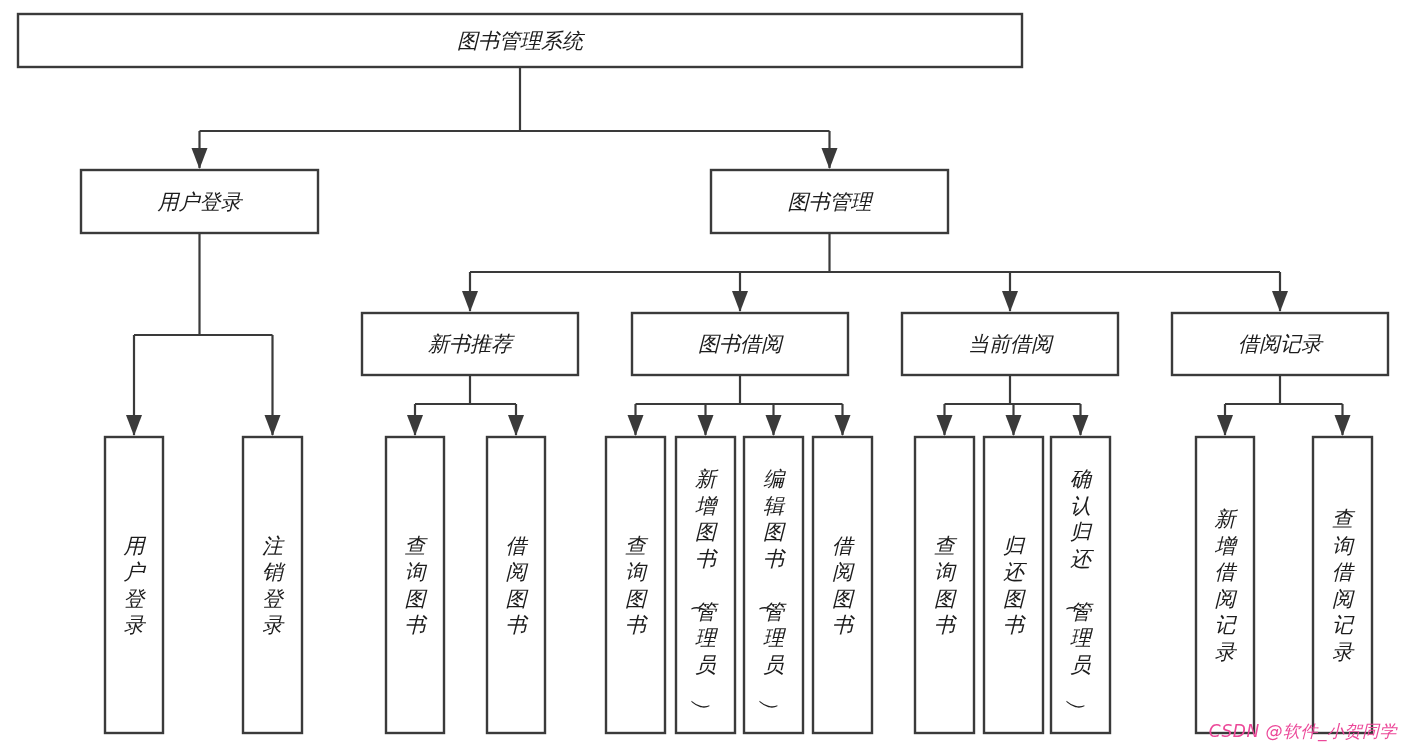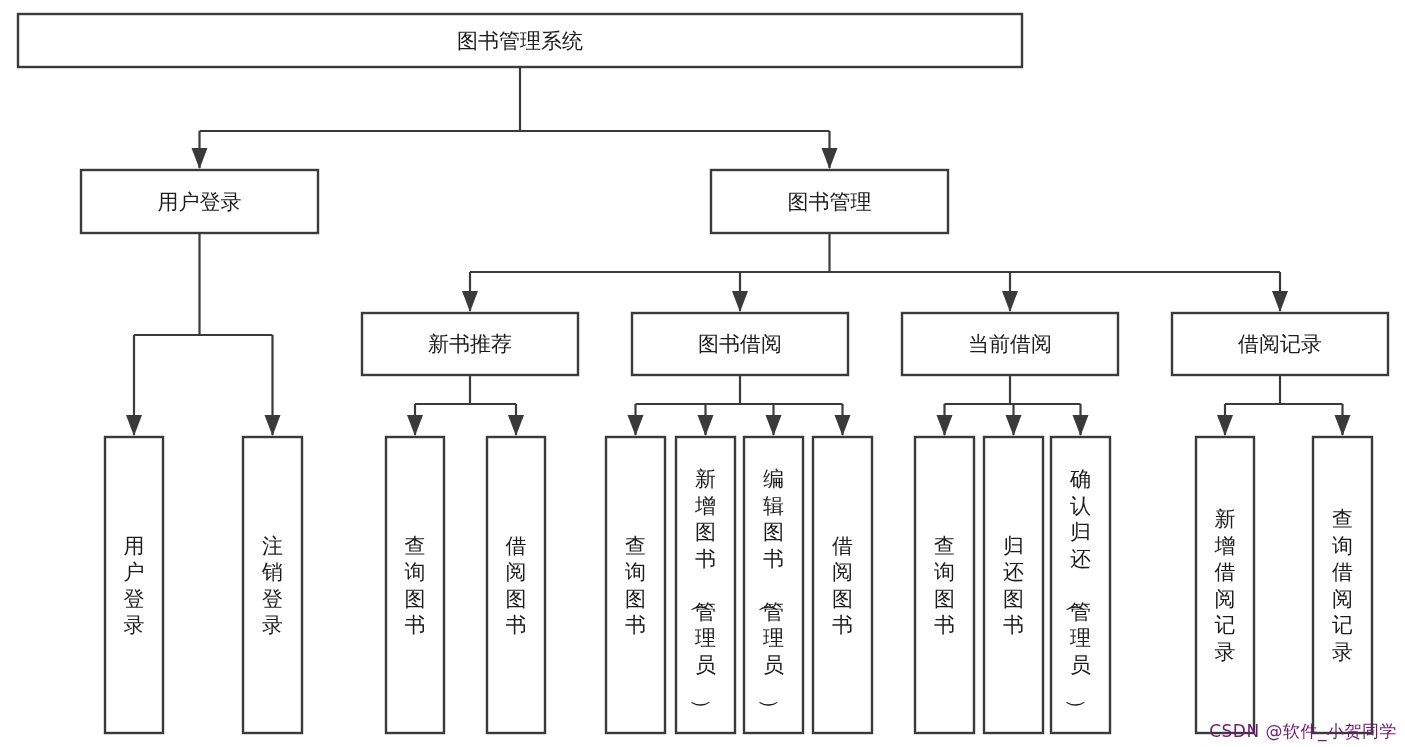--- a/index.html
+++ b/index.html
@@ -11,20 +11,21 @@
     width: 1405px;
     height: 747px;
     font-family: "DejaVu Sans", "Liberation Sans", sans-serif;
     overflow: hidden;
     position: relative;
   }
   #diagram-root {
     position: relative;
     width: 1405px;
     height: 747px;
+    font-style: italic;
   }
   svg#tree-svg {
     position: absolute;
     top: 0;
     left: 0;
     width: 1405px;
     height: 747px;
   }
   .node-box {
     fill: #ffffff;
@@ -52,21 +53,21 @@
   .arrow-head {
     fill: #3a3a3a;
     stroke: none;
   }
   .watermark {
     position: absolute;
     right: 8px;
     bottom: 4px;
     font-family: "DejaVu Sans", "Liberation Sans", sans-serif;
     font-size: 17px;
-    color: #701a75;
+    color: #ec4899;
     letter-spacing: 0.5px;
     white-space: nowrap;
     user-select: none;
   }
 </style>
 </head>
 <body>
 
 <div id="diagram-root">
   <svg id="tree-svg" viewBox="0 0 1405 747">

